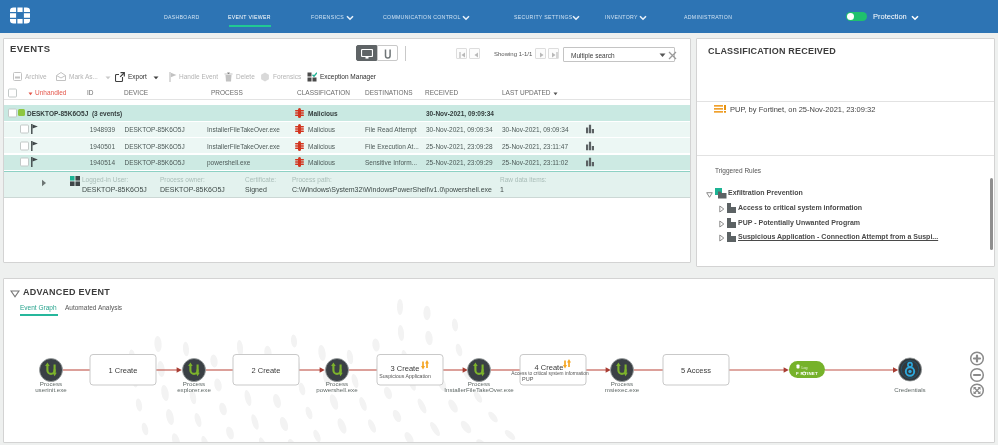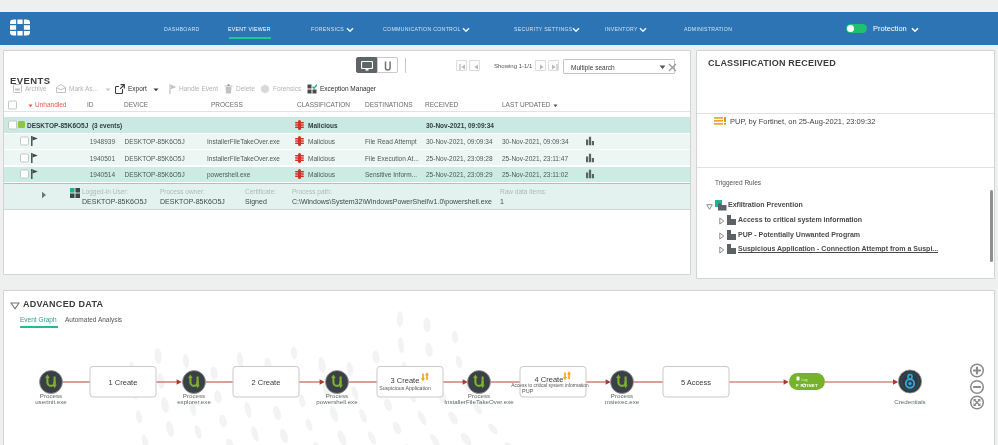--- a/index.html
+++ b/index.html
@@ -1,18 +1,18 @@
 <!DOCTYPE html>
 <html><head>
 <meta charset="utf-8">
 <style>
 * { margin:0; padding:0; box-sizing:border-box; }
 html,body { width:998px; height:445px; background:#eef0ef; font-family:"Liberation Sans", sans-serif; overflow:hidden; }
 .abs { position:absolute; }
-#page { position:relative; width:998px; height:336px;margin-top:12px; }
+#page { position:relative; width:998px; height:336px; }
 
 #nav { position:absolute; left:0; top:0; width:998px; height:33px; background:#2d74b4; }
 .navitem { position:absolute; top:13.5px; font-size:5.2px; letter-spacing:0.3px; color:#cfe2f3; white-space:nowrap; }
 .navchev { position:absolute; top:14.5px; }
 
 .panel { position:absolute; background:#fff; border:1px solid #d3d3d3; border-radius:1px; }
 
 .hlbl { position:absolute; top:0; font-size:6.5px; color:#6b6b6b; white-space:nowrap; }
 .row { position:absolute; left:0; width:686px; }
 .cell { position:absolute; font-size:6.5px; color:#4d5a58; white-space:nowrap; top:50%; transform:translateY(-50%); }
@@ -53,21 +53,21 @@
   <div class="abs" style="left:846px;top:11.5px;width:21px;height:9px;border-radius:4.5px;background:#1fc06e">
     <div class="abs" style="left:1px;top:1px;width:7px;height:7px;border-radius:50%;background:#fff"></div>
   </div>
   <span class="abs" style="left:873px;top:12px;font-size:7.5px;color:#fff">Protection</span>
   <svg class="navchev" style="left:911px" width="8" height="6">
         <polyline points="1,1.2 4,4.2 7,1.2" stroke="#fff" stroke-width="1.6" fill="none"></polyline>
       </svg>
 </div>
 
 <div class="panel" style="left:3px;top:38px;width:688px;height:225px;">
-  <span class="abs" style="left:6px;top:24px;font-size:9.5px;font-weight:bold;letter-spacing:0.4px;color:#3c3c3c">EVENTS</span>
+  <span class="abs" style="left:6px;top:4px;font-size:9.5px;font-weight:bold;letter-spacing:0.4px;color:#3c3c3c">EVENTS</span>
 
   <div class="abs" style="left:352px;top:6px;width:21px;height:16px;background:#5f6466;border:1px solid #5f6466;border-radius:2px 0 0 2px">
     <svg class="abs" style="left:4px;top:3px" width="12" height="10" viewBox="0 0 12 10">
           <rect x="0.5" y="0.5" width="11" height="7" rx="1" fill="none" stroke="#fff" stroke-width="1.2"></rect>
           <rect x="4.5" y="8" width="3" height="1.6" fill="#fff"></rect>
         </svg>
   </div>
   <div class="abs" style="left:373px;top:6px;width:21px;height:16px;background:#fff;border:1px solid #c9c9c9;border-radius:0 2px 2px 0">
     <svg class="abs" style="left:5px;top:3px" width="10" height="10" viewBox="0 0 10 10">
           <path d="M2.5 0.5 L2.5 6.8 A2.3 2.3 0 0 0 7.1 6.8 L7.1 0.5" fill="none" stroke="#6f7577" stroke-width="1.5"></path>
@@ -300,21 +300,21 @@
 <div class="panel" style="left:696px;top:38px;width:299px;height:229px;">
   <span class="abs" style="left:11px;top:7px;font-size:9px;font-weight:bold;letter-spacing:0.2px;color:#3c3c3c">CLASSIFICATION RECEIVED</span>
   <div class="abs" style="left:0;top:62px;width:297px;height:1px;background:#e2e2e2"></div>
   <svg class="abs" style="left:17px;top:66px" width="12" height="8" viewBox="0 0 12 8">
         <rect x="0" y="0" width="9" height="1.7" fill="#f0a12e"></rect>
         <rect x="0" y="3" width="9" height="1.7" fill="#f0a12e"></rect>
         <rect x="0" y="6" width="9" height="1.7" fill="#f0a12e"></rect>
         <rect x="10" y="0" width="2" height="5" fill="#e8920f"></rect>
         <rect x="10" y="6" width="2" height="1.7" fill="#e8920f"></rect>
       </svg>
-  <span class="abs" style="left:33px;top:66px;font-size:7.5px;color:#444">PUP, by Fortinet, on 25-Aug-2021, 23:09:32</span>
+  <span class="abs" style="left:33px;top:66px;font-size:7.5px;color:#444">PUP, by Fortinet, on 25-Nov-2021, 23:09:32</span>
   <div class="abs" style="left:0;top:116px;width:297px;height:1px;background:#e2e2e2"></div>
   <span class="abs" style="left:18px;top:128px;font-size:6.5px;color:#555">Triggered Rules</span>
 
   <svg class="abs" style="left:9px;top:153px" width="7" height="6">
         <path d="M0.7 0.7 L6.3 0.7 L3.5 5.3 Z" fill="none" stroke="#8a8a8a" stroke-width="1"></path>
       </svg>
   <svg class="abs" style="left:18px;top:149px" width="12" height="11" viewBox="0 0 12 11">
         <rect x="0" y="0" width="7" height="7" fill="#1db394"></rect>
         <path d="M3 10.5 L3 3.5 L5.5 3.5 L6.5 5 L11.5 5 L11.5 10.5 Z" fill="#5c6264"></path>
       </svg>
@@ -340,21 +340,21 @@
         <path d="M0 10 L0 0 L4 0 L4 4 L9 4 L9 10 Z" fill="#5c6264"></path>
       </svg>
   <span class="abs" style="left:41px;top:194px;font-size:7px;font-weight:bold;color:#4a4a4a;text-decoration:underline">Suspicious Application - Connection Attempt from a Suspi...</span>
   <div class="abs" style="left:293px;top:139px;width:3px;height:72px;background:#8f8f8f;border-radius:2px"></div>
 </div>
 
 <div class="panel" style="left:3px;top:278px;width:992px;height:165px;overflow:hidden">
   <svg class="abs" style="left:6px;top:11px" width="10" height="8">
         <path d="M1 1 L9 1 L5 6.8 Z" fill="none" stroke="#777" stroke-width="1.2"></path>
       </svg>
-  <span class="abs" style="left:19px;top:8px;font-size:9px;font-weight:bold;letter-spacing:0.3px;color:#3c3c3c">ADVANCED DATA</span>
+  <span class="abs" style="left:19px;top:8px;font-size:9px;font-weight:bold;letter-spacing:0.3px;color:#3c3c3c">ADVANCED EVENT</span>
   <span class="abs" style="left:16px;top:24.5px;font-size:6.5px;color:#26a28c">Event Graph</span>
   <div class="abs" style="left:16px;top:35px;width:38px;height:1.5px;background:#26b79c"></div>
   <span class="abs" style="left:61px;top:24.5px;font-size:6.5px;color:#555">Automated Analysis</span>
   <svg class="abs" style="left:0;top:0" width="990" height="163" viewBox="0 0 990 163" fill="#f3f3f3">
 <ellipse cx="506" cy="156" rx="6.5" ry="3.0" transform="rotate(222 506 156)"></ellipse>
 <ellipse cx="489" cy="138" rx="6.5" ry="3.0" transform="rotate(230 489 138)"></ellipse>
 <ellipse cx="474" cy="118" rx="6.5" ry="3.0" transform="rotate(239 474 118)"></ellipse>
 <ellipse cx="463" cy="95" rx="6.5" ry="3.0" transform="rotate(248 463 95)"></ellipse>
 <ellipse cx="455" cy="71" rx="6.5" ry="3.0" transform="rotate(256 455 71)"></ellipse>
 <ellipse cx="451" cy="46" rx="6.5" ry="3.0" transform="rotate(264 451 46)"></ellipse>

